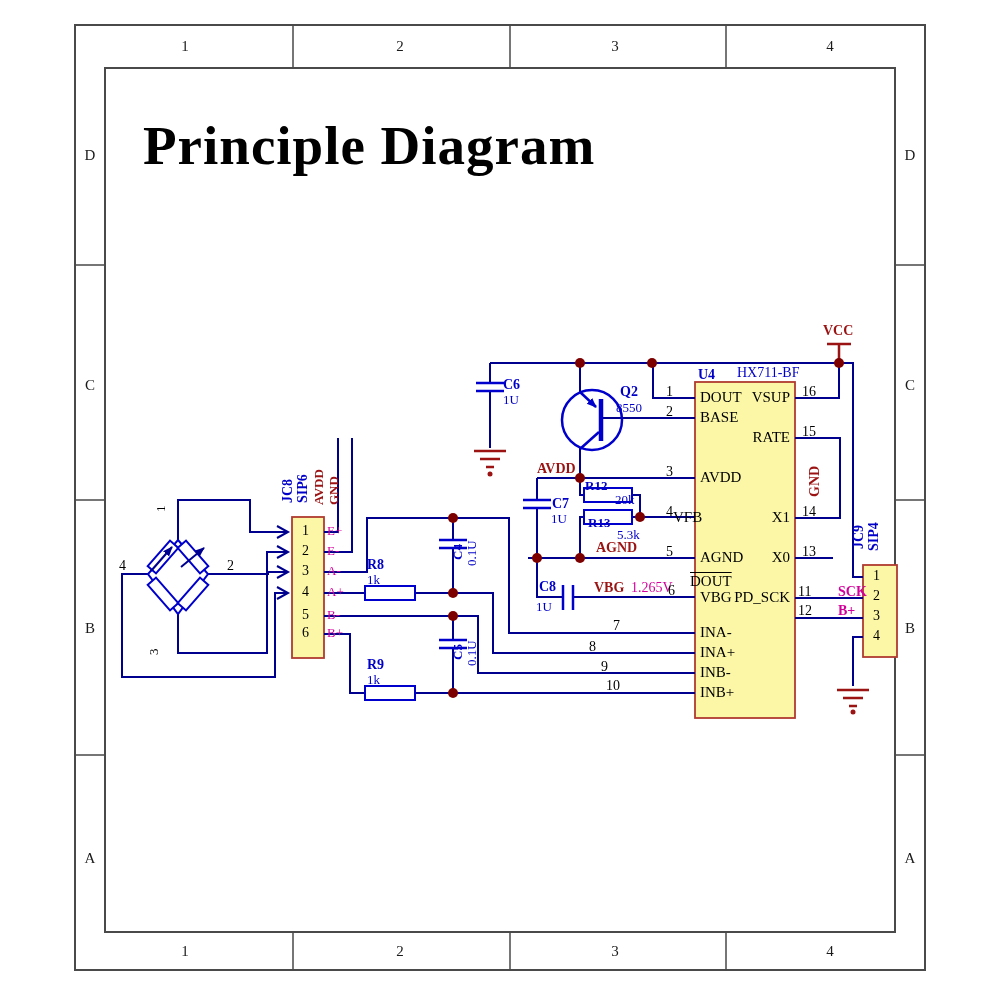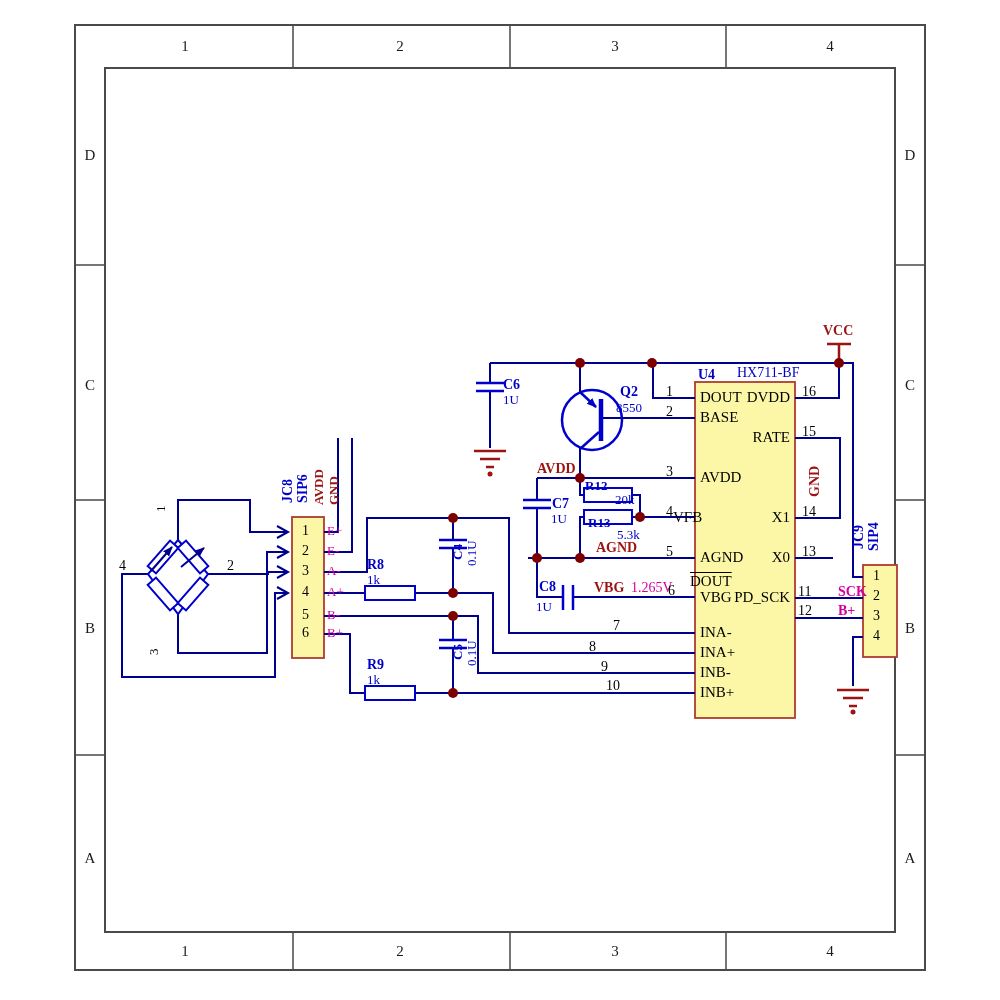--- a/index.html
+++ b/index.html
@@ -166,20 +166,21 @@
   <span class="t frame c" style="left:830px;top:951px">4</span>
   <span class="t frame c" style="left:90px;top:155px">D</span>
   <span class="t frame c" style="left:90px;top:385px">C</span>
   <span class="t frame c" style="left:90px;top:628px">B</span>
   <span class="t frame c" style="left:90px;top:858px">A</span>
   <span class="t frame c" style="left:910px;top:155px">D</span>
   <span class="t frame c" style="left:910px;top:385px">C</span>
   <span class="t frame c" style="left:910px;top:628px">B</span>
   <span class="t frame c" style="left:910px;top:858px">A</span>
 
+  <span class="t title" style="left:143px;top:118px">Principle Diagram</span>
 
   <span class="t s14 dr b" style="left:823px;top:324px">VCC</span>
   <span class="t s14 dr b" style="left:537px;top:462px">AVDD</span>
   <span class="t s14 dr b" style="left:596px;top:541px">AGND</span>
   <span class="t s14 dr b" style="left:594px;top:581px">VBG</span>
   <span class="t s14 mg" style="left:631px;top:581px">1.265V</span>
   <span class="t s14 dr b rot" style="left:822px;top:483px">GND</span>
   <span class="t s13 dr b rot" style="left:325px;top:492px">AVDD</span>
   <span class="t s13 dr b rot" style="left:340px;top:492px">GND</span>
   <span class="t s14 mg b" style="left:838px;top:585px">SCK</span>
@@ -213,21 +214,21 @@
   <span class="t s15" style="left:700px;top:410px">BASE</span>
   <span class="t s15" style="left:700px;top:470px">AVDD</span>
   <span class="t s15" style="left:673px;top:510px">VFB</span>
   <span class="t s15" style="left:700px;top:550px">AGND</span>
   <span class="t s15" style="left:700px;top:590px">VBG</span>
   <span class="t s15" style="left:700px;top:625px">INA-</span>
   <span class="t s15" style="left:700px;top:645px">INA+</span>
   <span class="t s15" style="left:700px;top:665px">INB-</span>
   <span class="t s15" style="left:700px;top:685px">INB+</span>
 
-  <span class="t s15" style="left:690px;top:390px;width:100px;text-align:right">DVDD</span>
+  <span class="t s15" style="left:690px;top:390px;width:100px;text-align:right">VSUP</span>
   <span class="t s15" style="left:690px;top:430px;width:100px;text-align:right">RATE</span>
   <span class="t s15" style="left:690px;top:510px;width:100px;text-align:right">X1</span>
   <span class="t s15" style="left:690px;top:550px;width:100px;text-align:right">X0</span>
   <span class="t s15" style="left:690px;top:590px;width:100px;text-align:right">PD_SCK</span>
   <span class="t s15 ovl" style="left:690px;top:574px;width:100px;text-align:left">DOUT</span>
 
   <span class="t s14" style="left:666px;top:385px">1</span>
   <span class="t s14" style="left:666px;top:405px">2</span>
   <span class="t s14" style="left:666px;top:465px">3</span>
   <span class="t s14" style="left:666px;top:505px">4</span>

